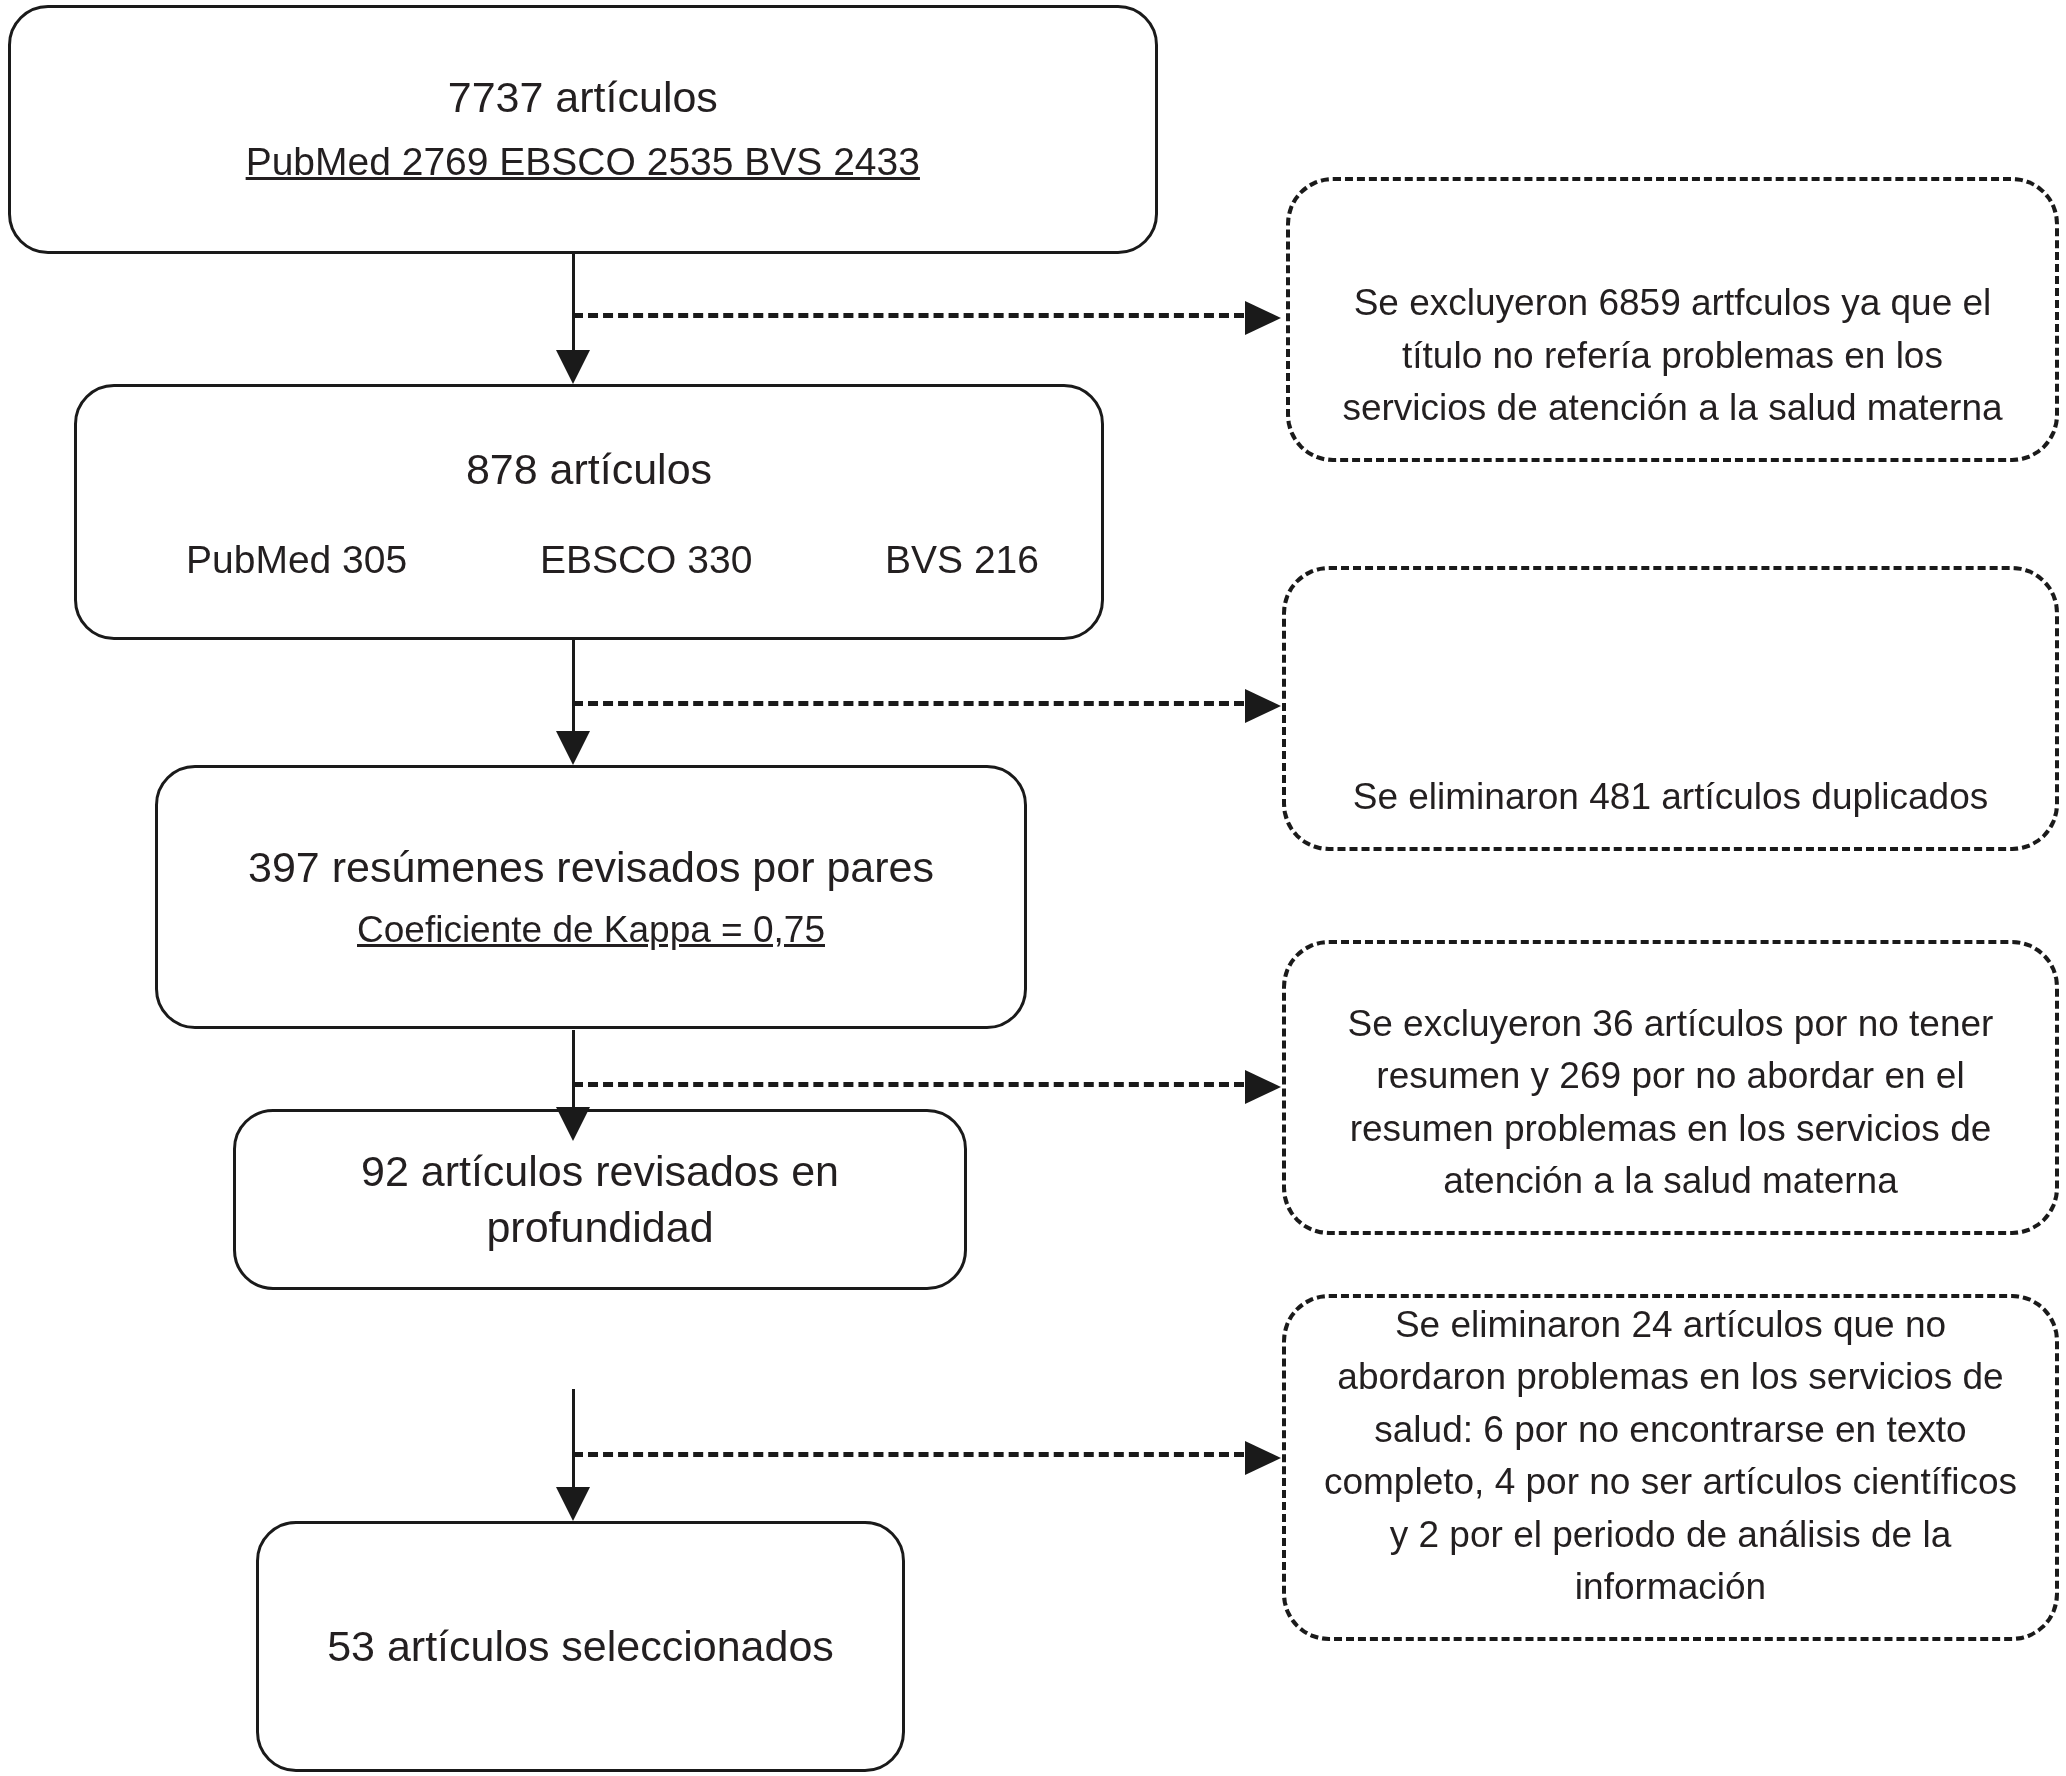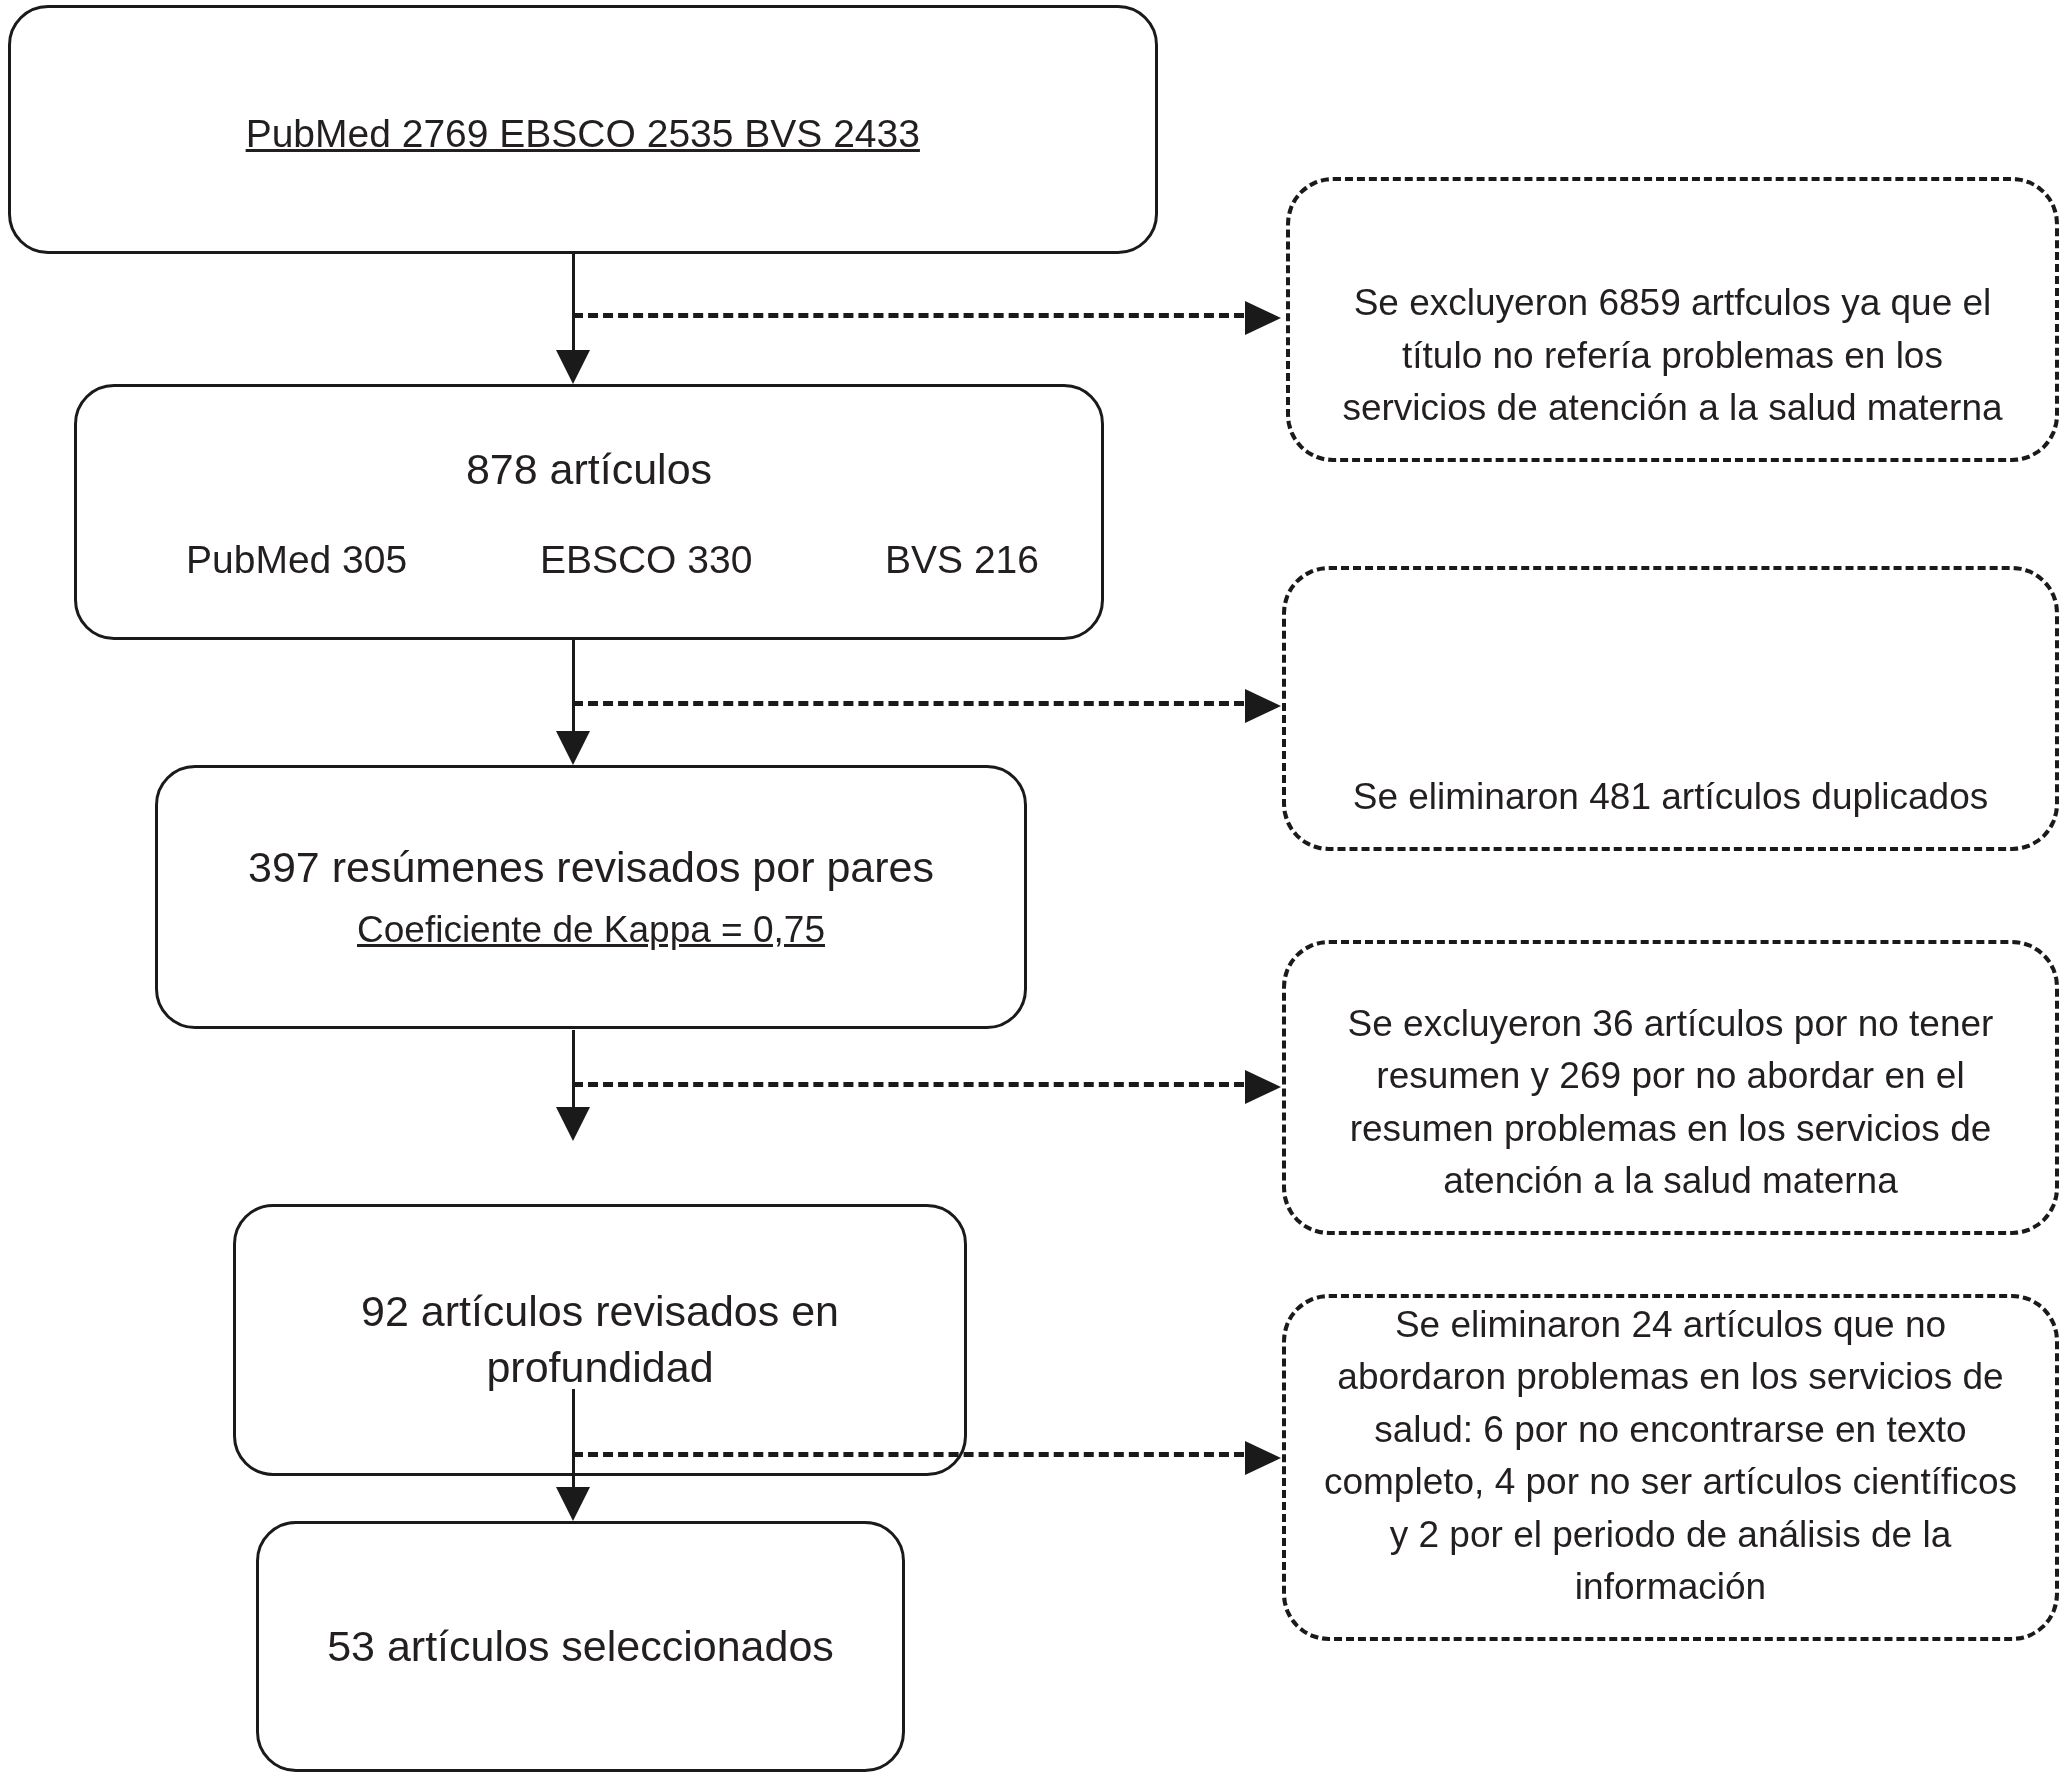--- a/index.html
+++ b/index.html
@@ -52,38 +52,39 @@
   .hhead{position:absolute;width:0;height:0;
     border-top:17px solid transparent;border-bottom:17px solid transparent;
     border-left:36px solid #1a1a1a;}
 </style>
 </head>
 <body>
 
 <div id="canvas">
 
   <div class="mbox" style="left:7.8px;top:4.7px;width:1150px;height:249px;">
+    <div class="title">7737 artículos</div>
     <div class="subtitle">PubMed 2769 EBSCO 2535 BVS 2433</div>
   </div>
 
   <div class="mbox" style="left:74px;top:384px;width:1030px;height:256px;gap:40px;">
     <div class="title">878 artículos</div>
     <div class="src-row">
       <span>PubMed 305</span>
       <span>EBSCO 330</span>
       <span>BVS 216</span>
     </div>
   </div>
 
   <div class="mbox" style="left:155px;top:765px;width:872px;height:264px;padding:4px 31px;">
     <div class="title">397 resúmenes revisados por pares</div>
     <div class="subtitle" style="font-size:37px;">Coeficiente de Kappa = 0,75</div>
   </div>
 
-  <div class="mbox" style="left:233px;top:1204px;width:734px;height:272px;padding:0 74px;">
+  <div class="mbox" style="left:233px;top:1109px;width:734px;height:181px;padding:0 74px;">
     <div class="title">92 artículos revisados en profundidad</div>
   </div>
 
   <div class="mbox" style="left:256px;top:1521px;width:649px;height:251px;padding:0 47px;">
     <div class="title">53 artículos seleccionados</div>
   </div>
 
   <div class="sbox" style="left:1286px;top:177px;width:773px;height:285px;">
     <div class="note">Se excluyeron 6859 artfculos ya que el título no refería problemas en los servicios de atención a la salud materna</div>
   </div>

